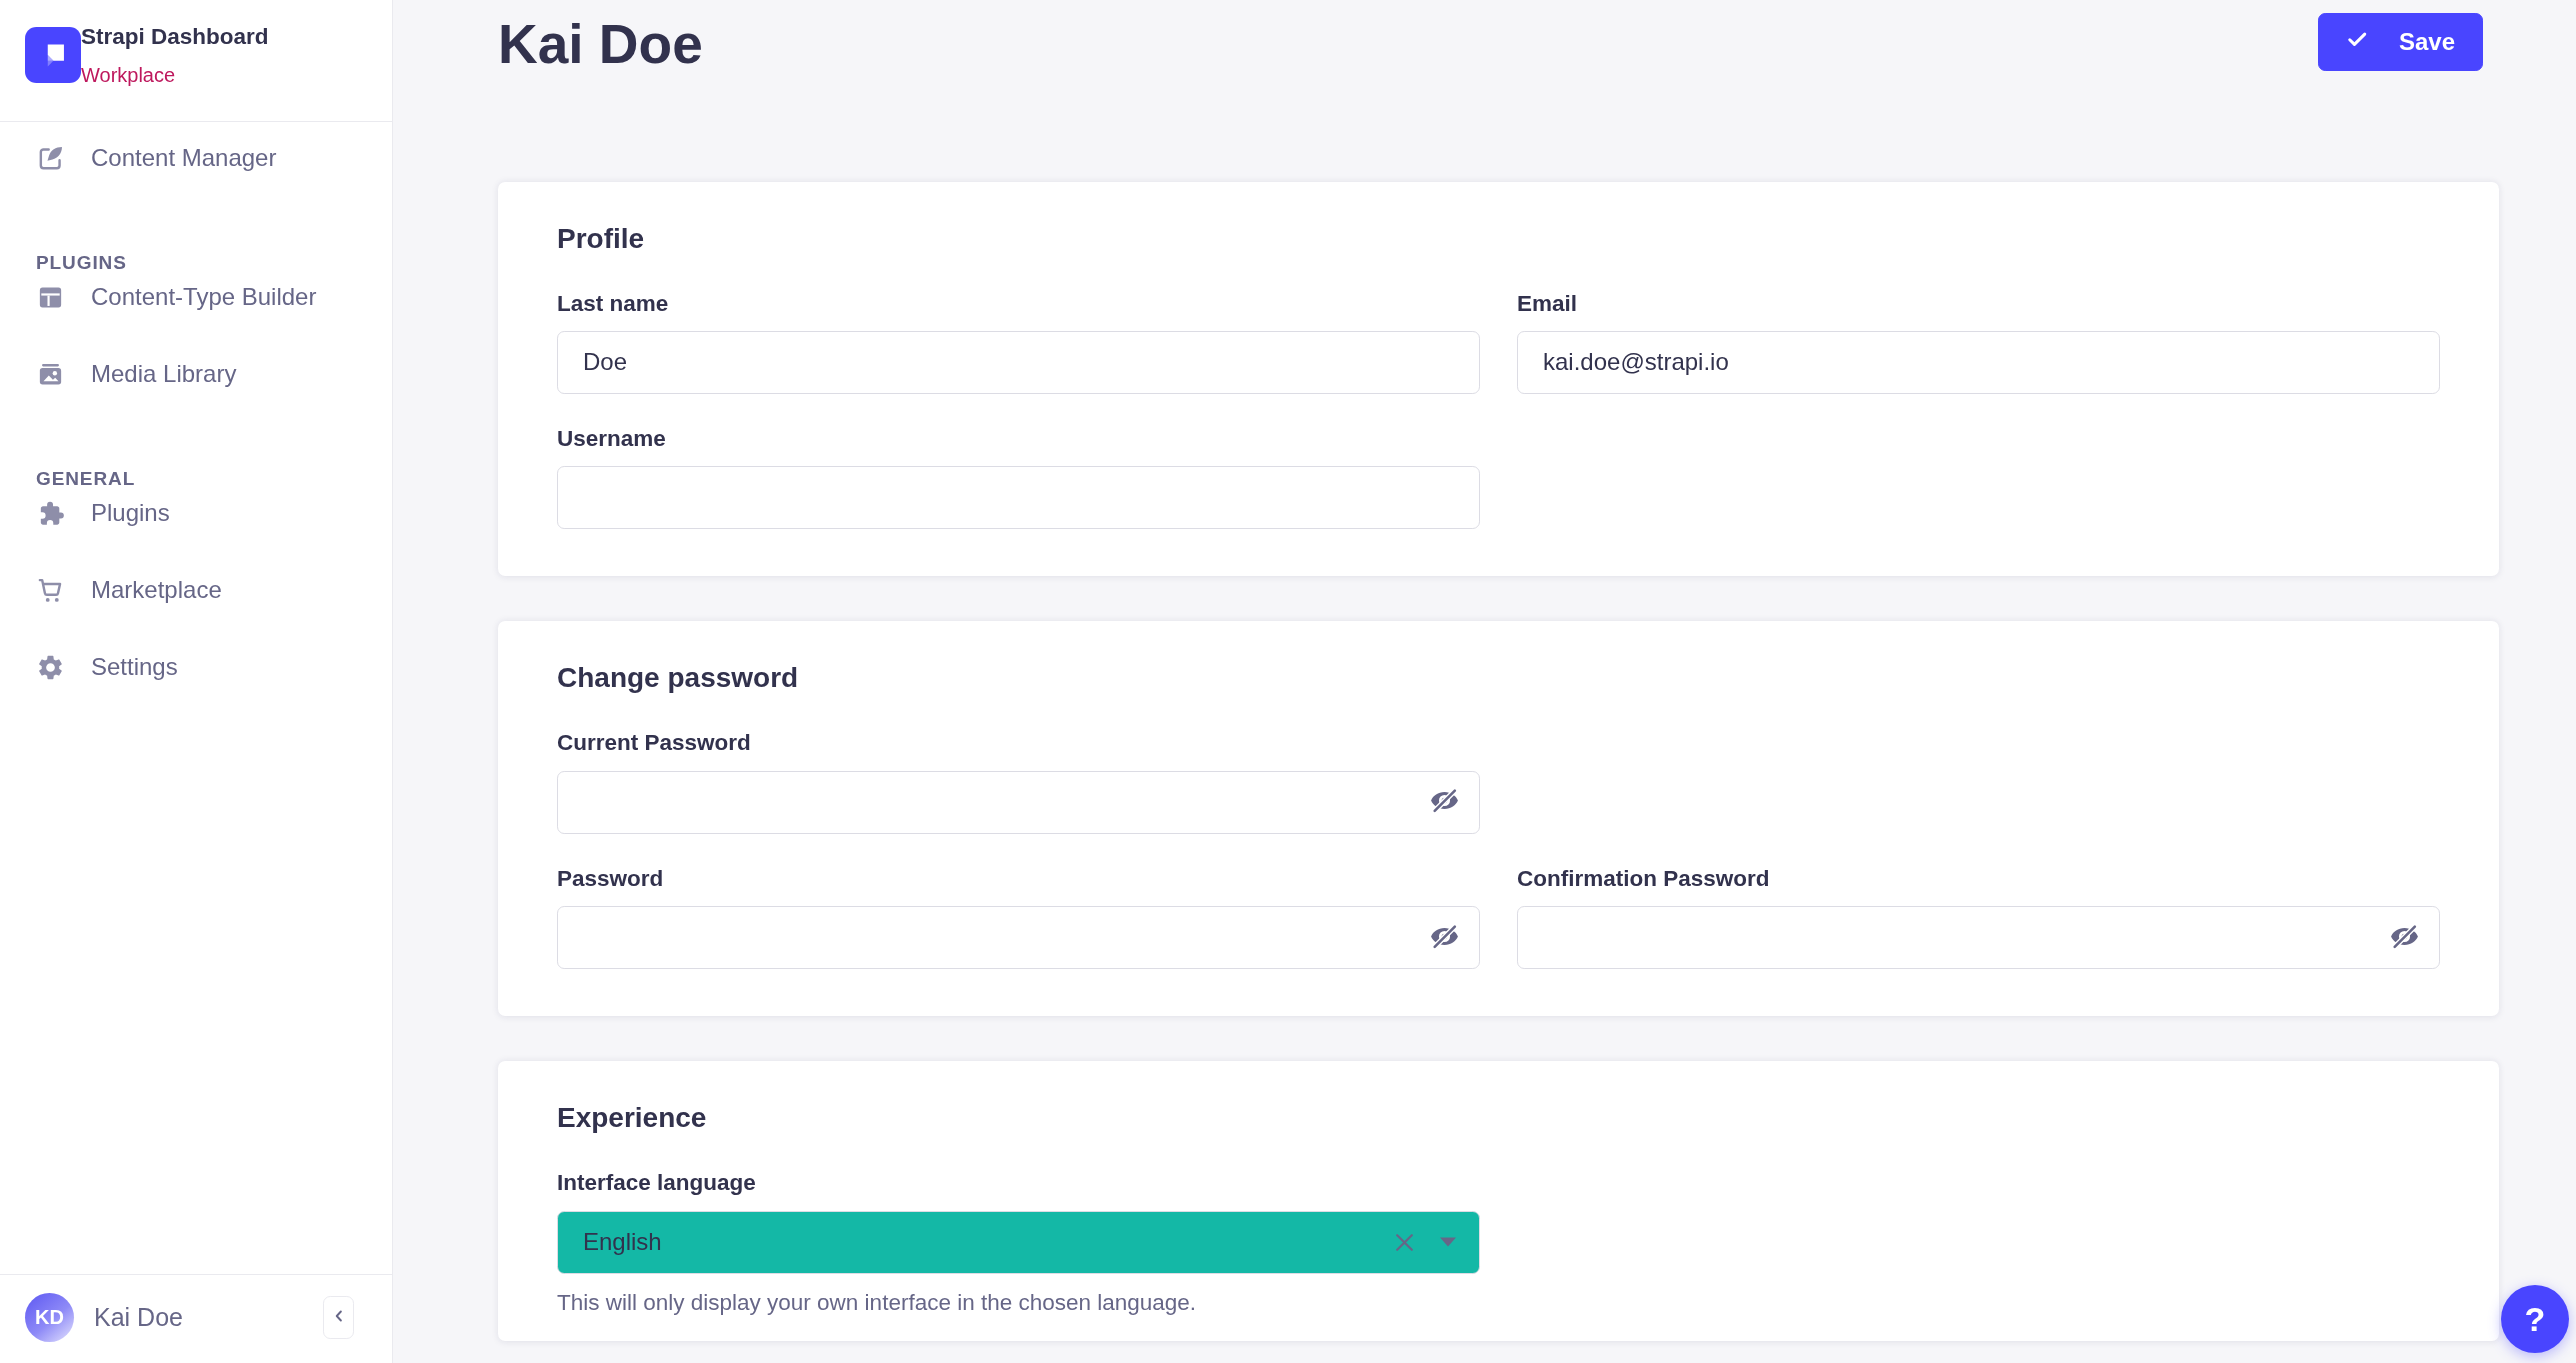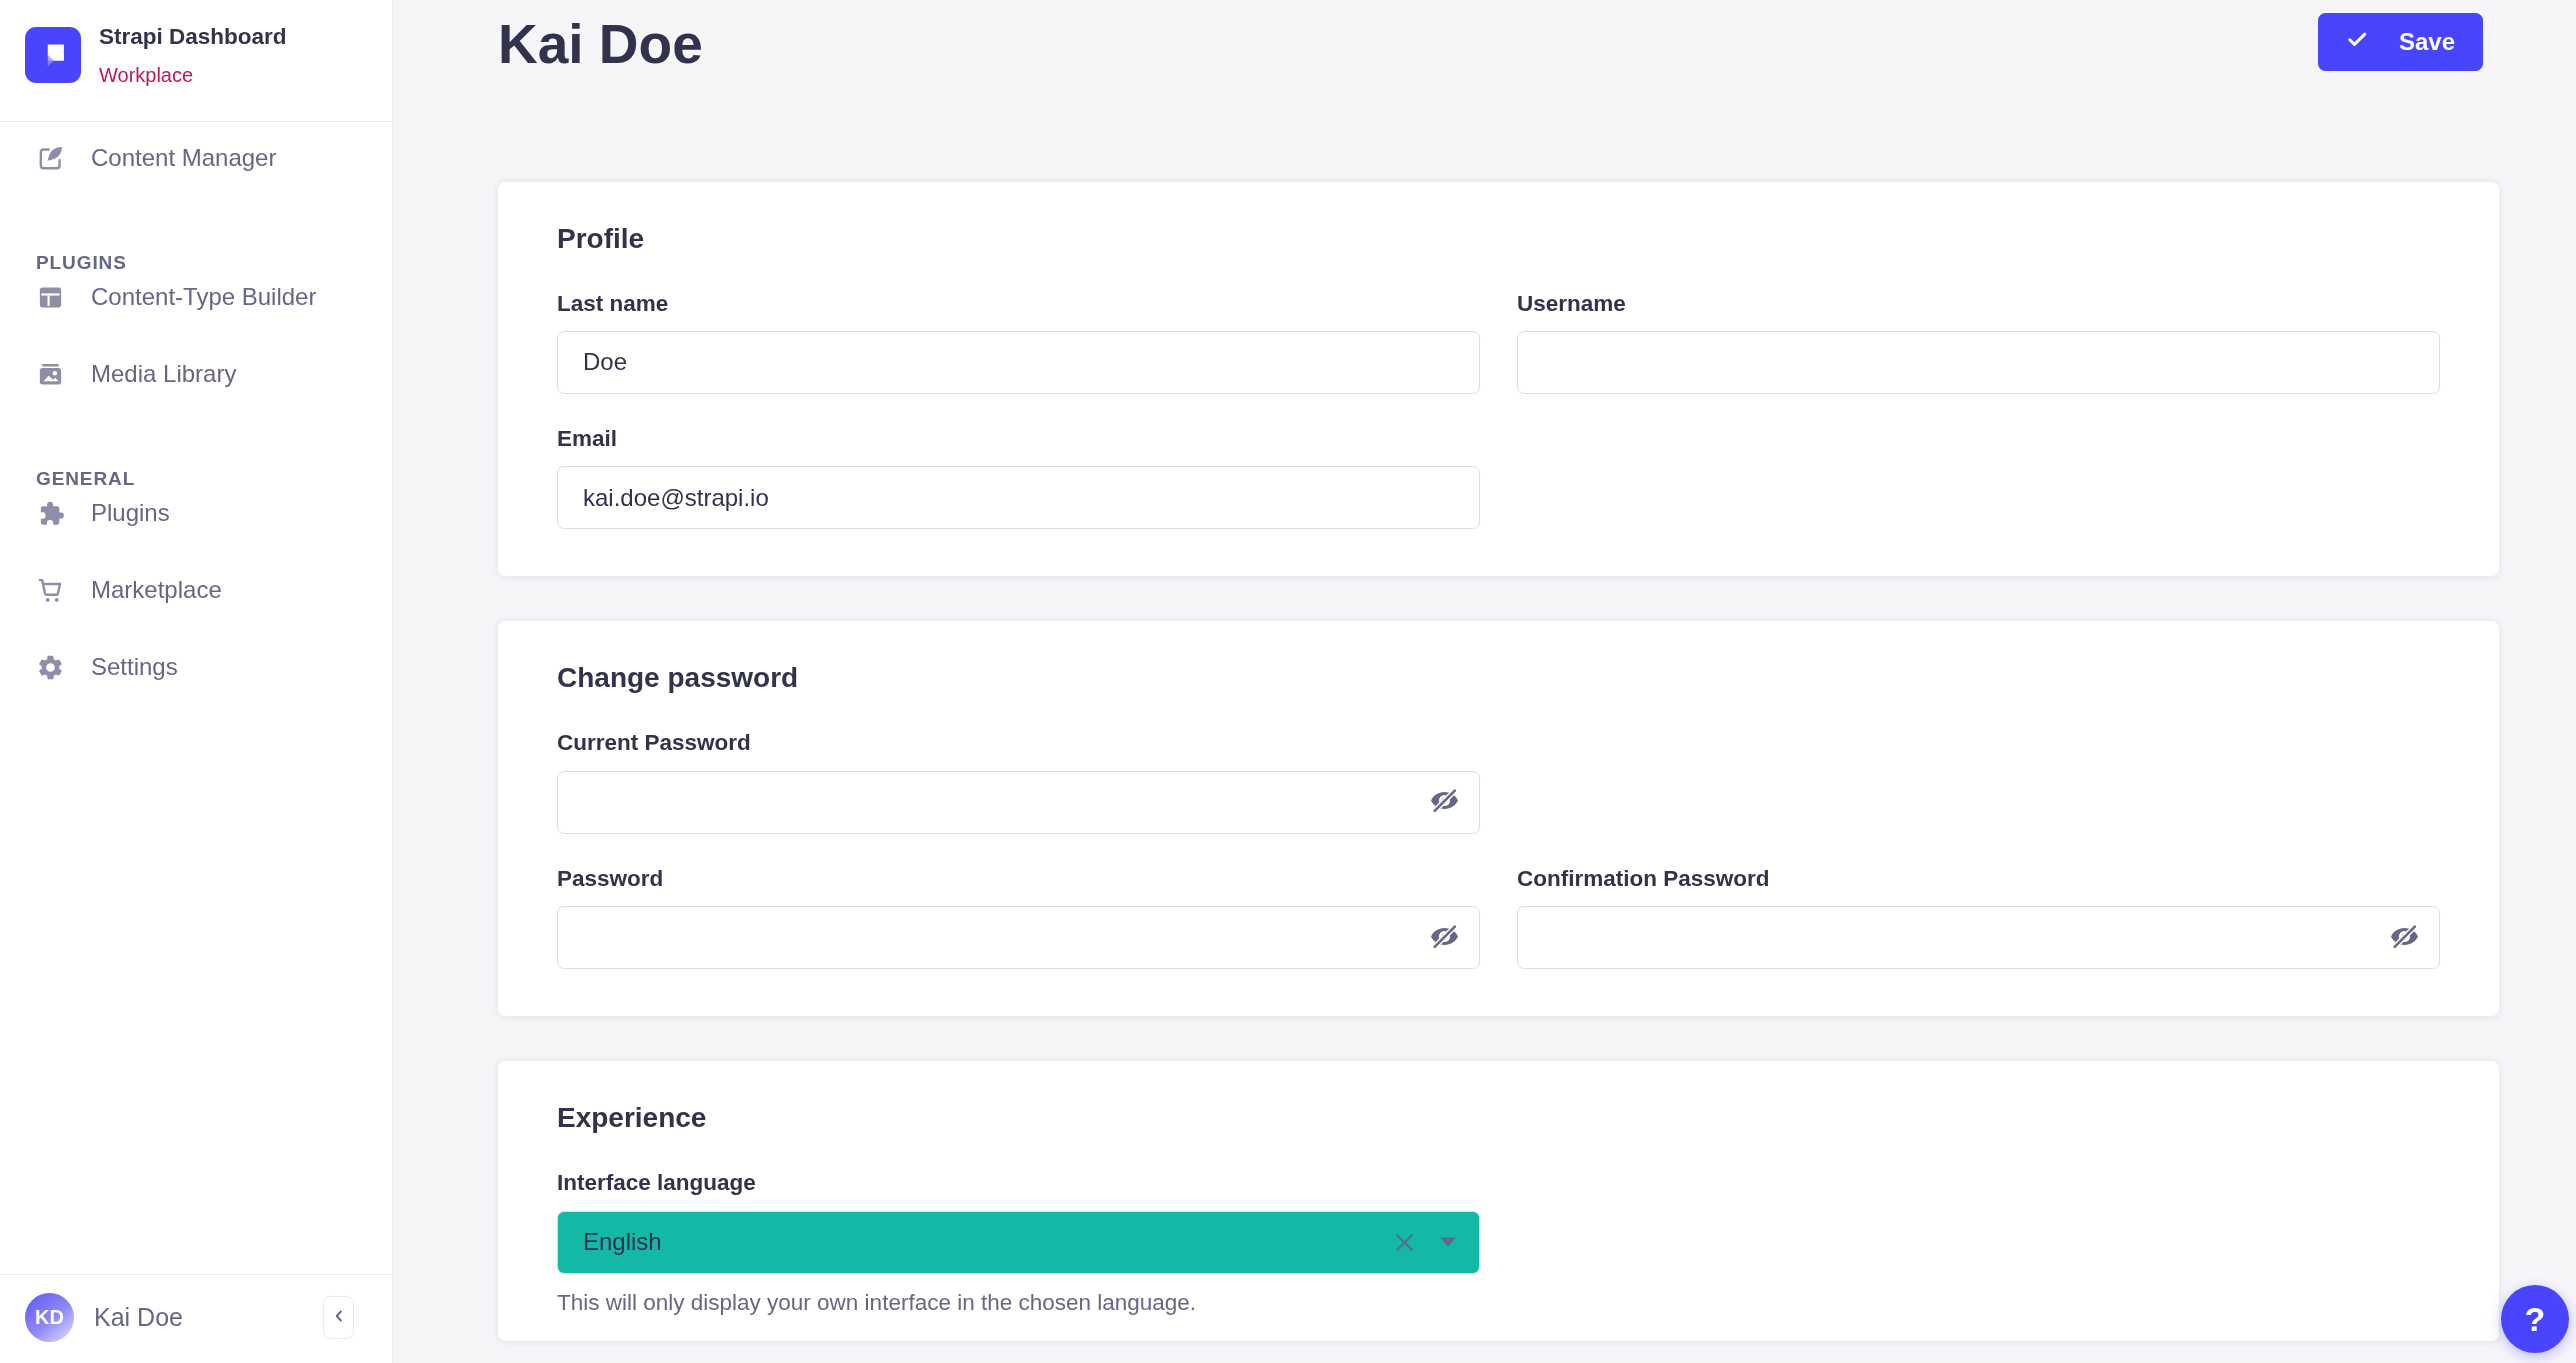--- a/index.html
+++ b/index.html
@@ -9,21 +9,21 @@
     font-family: "Liberation Sans", sans-serif;
     color: #32324D;
   }
   .app { display: flex; width: 2576px; height: 1364px; }
 
   
   .sidebar {
     width: 393px; flex-shrink: 0; background: #FFFFFF;
     border-right: 0.9px solid #EAEAEF; position: relative; box-sizing: border-box;
   }
-  .brand { display: flex; align-items: center; gap: 18px; padding: 23.4px 25px 34px 25px; cursor: pointer; }
+  .brand { display: flex; align-items: center; padding: 23.4px 25px 34px 25px; cursor: pointer; }
   .brand-logo svg { width: 56px; height: 56px; display: block; }
   .brand-title { font-size: 22.5px; font-weight: 700; color: #32324D; line-height: 1.2; }
   .brand-sub { font-size: 20px; color: #be185d; margin-top: 14px; }
   .sidebar-divider { height: 0.9px; background: #EAEAEF; }
   nav { padding-top: 21.6px; }
   .nav-item {
     display: flex; align-items: flex-start; gap: 26px;
     height: 77px; padding: 0 21.6px 0 36px; cursor: pointer; text-decoration: none;
   }
   .nav-icon { width: 29px; height: 29px; color: #8E8EA9; display: flex; align-items: center; justify-content: center; }
@@ -224,29 +224,29 @@
     <section class="card">
       <h2 class="card-title">Profile</h2>
       <div class="grid">
         <div class="field">
           <label class="field-label">Last name</label>
           <div class="input-wrap">
             <input class="text-input" type="text" value="Doe" style="">
           </div>
         </div>
         <div class="field">
+          <label class="field-label">Email</label>
+          <div class="input-wrap">
+            <input class="text-input" type="text" value="kai.doe@strapi.io" style="">
+          </div>
+        </div>
+        <div class="field">
           <label class="field-label">Username</label>
           <div class="input-wrap">
             <input class="text-input" type="text" value="" style="">
-          </div>
-        </div>
-        <div class="field">
-          <label class="field-label">Email</label>
-          <div class="input-wrap">
-            <input class="text-input" type="text" value="kai.doe@strapi.io" style="">
           </div>
         </div>
       </div>
     </section>
 
     <section class="card">
       <h2 class="card-title">Change password</h2>
       <div class="grid">
         <div class="field">
           <label class="field-label">Current Password</label>

